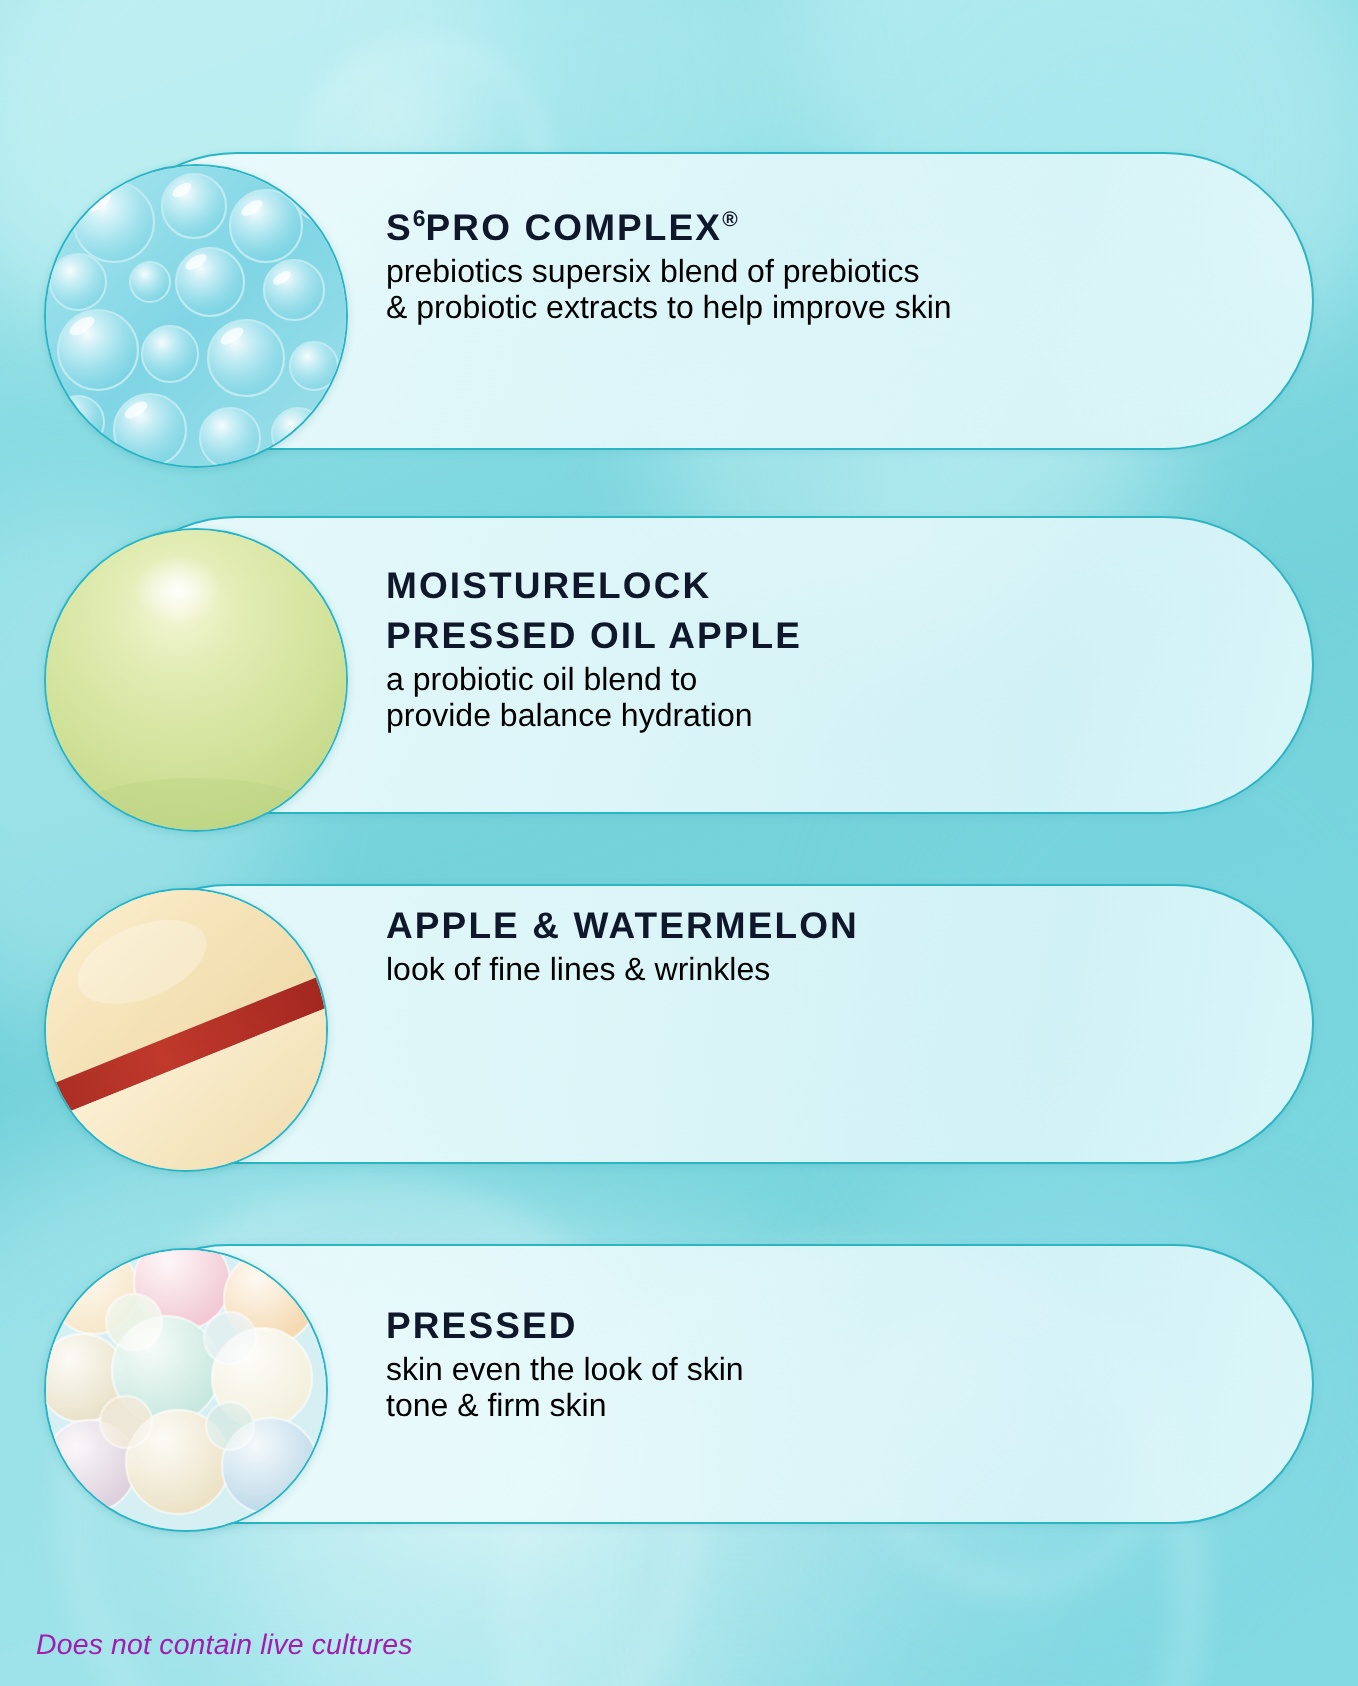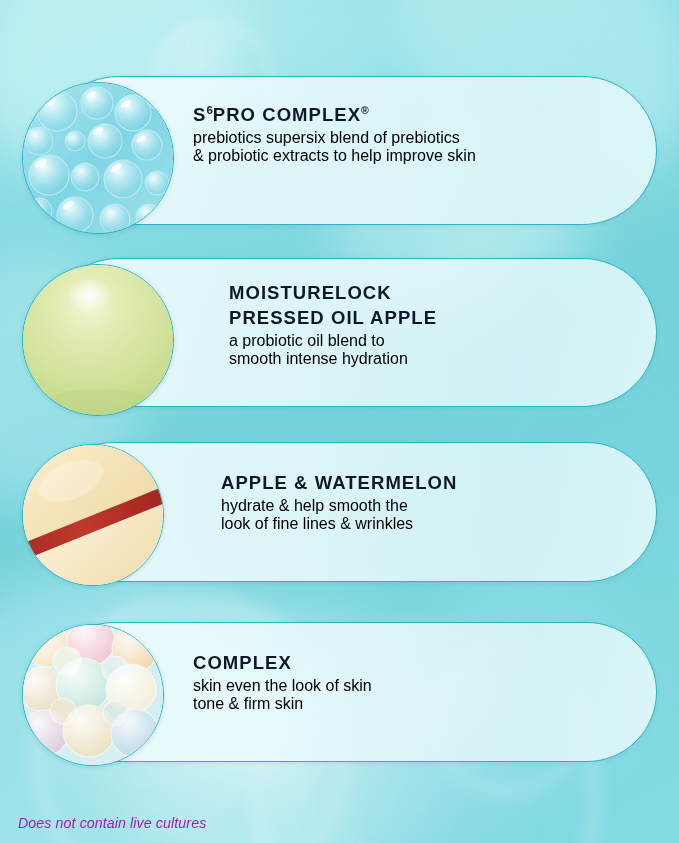--- a/index.html
+++ b/index.html
@@ -60,21 +60,21 @@
     box-shadow:0 1px 4px rgba(20,120,135,.18);
   }
   .t1{left:22px;top:82px;width:150px;height:150px;}
   .t2{left:22px;top:264px;width:150px;height:150px;}
   .t3{left:22px;top:444px;width:140px;height:140px;}
   .t4{left:22px;top:624px;width:140px;height:140px;}
   .thumb > svg{display:block;width:100%;height:100%;}
 
   
   .txt{position:absolute;left:193px;right:30px;}
-  .x1{top:98px;} .x2{top:280px;margin-left:36px;} .x3{top:470px;margin-left:28px;} .x4{top:650px;}
+  .x1{top:98px;} .x2{top:280px;} .x3{top:450px;} .x4{top:650px;}
   .title{
     color:#0f172a;font-weight:bold;font-size:18.5px;letter-spacing:1.05px;
     line-height:25px;margin:0 0 2px 0;white-space:nowrap;
   }
   .title .sup{font-size:11.5px;vertical-align:super;letter-spacing:0;}
   .title .reg{font-size:10.5px;vertical-align:super;letter-spacing:0;}
   .desc{
     color:#2b3340;font-size:17.6px;line-height:25.5px;margin:0;
     letter-spacing:.05px;
   }
@@ -190,21 +190,21 @@
 </div>
 
 <div class="txt x2">
   <h3 class="title">
     <div>MOISTURELOCK</div>
     <div>PRESSED OIL APPLE</div>
   </h3>
   <p class="desc">
     </p>
     <div>a probiotic oil blend to</div>
-    <div>smooth intense hydration</div>
+    <div>provide balance hydration</div>
   <p></p>
 </div>
 
 <div class="card c3"></div>
 
 <div class="thumb t3">
   <svg viewBox="0 0 140 140" xmlns="http://www.w3.org/2000/svg">
     <defs>
       <linearGradient id="flesh" x1="0" y1="0" x2="1" y2="1">
         <stop offset="0%" stop-color="#fdf3da"></stop>
@@ -231,21 +231,20 @@
       <rect x="-30" y="156" width="210" height="14" fill="#9c2a21"></rect>
     </g>
     <ellipse cx="48" cy="36" rx="34" ry="18" fill="#ffffff" opacity=".28" transform="rotate(-22 48 36)"></ellipse>
   </svg>
 </div>
 
 <div class="txt x3">
   <h3 class="title">APPLE &amp; WATERMELON</h3>
   <p class="desc">
     </p>
-    <div>hydrate &amp; help smooth the</div>
     <div>look of fine lines &amp; wrinkles</div>
   <p></p>
 </div>
 
 <div class="card c4"></div>
 
 <div class="thumb t4">
   <svg viewBox="0 0 140 140" xmlns="http://www.w3.org/2000/svg">
     <defs>
       <radialGradient id="gl" cx="35%" cy="28%" r="72%">
@@ -277,21 +276,21 @@
       <circle cx="108" cy="64" r="25"></circle>
         <circle cx="66" cy="106" r="26"></circle>
       <circle cx="112" cy="108" r="24"></circle>
         <circle cx="22" cy="108" r="23"></circle>
       <circle cx="18" cy="64" r="22"></circle>
     </g>
   </svg>
 </div>
 
 <div class="txt x4">
-  <h3 class="title">COMPLEX</h3>
+  <h3 class="title">PRESSED</h3>
   <p class="desc">
     </p>
     <div>skin even the look of skin</div>
     <div>tone &amp; firm skin</div>
   <p></p>
 </div>
 
 <div class="footer">Does not contain live cultures</div>
 
 </body></html>

